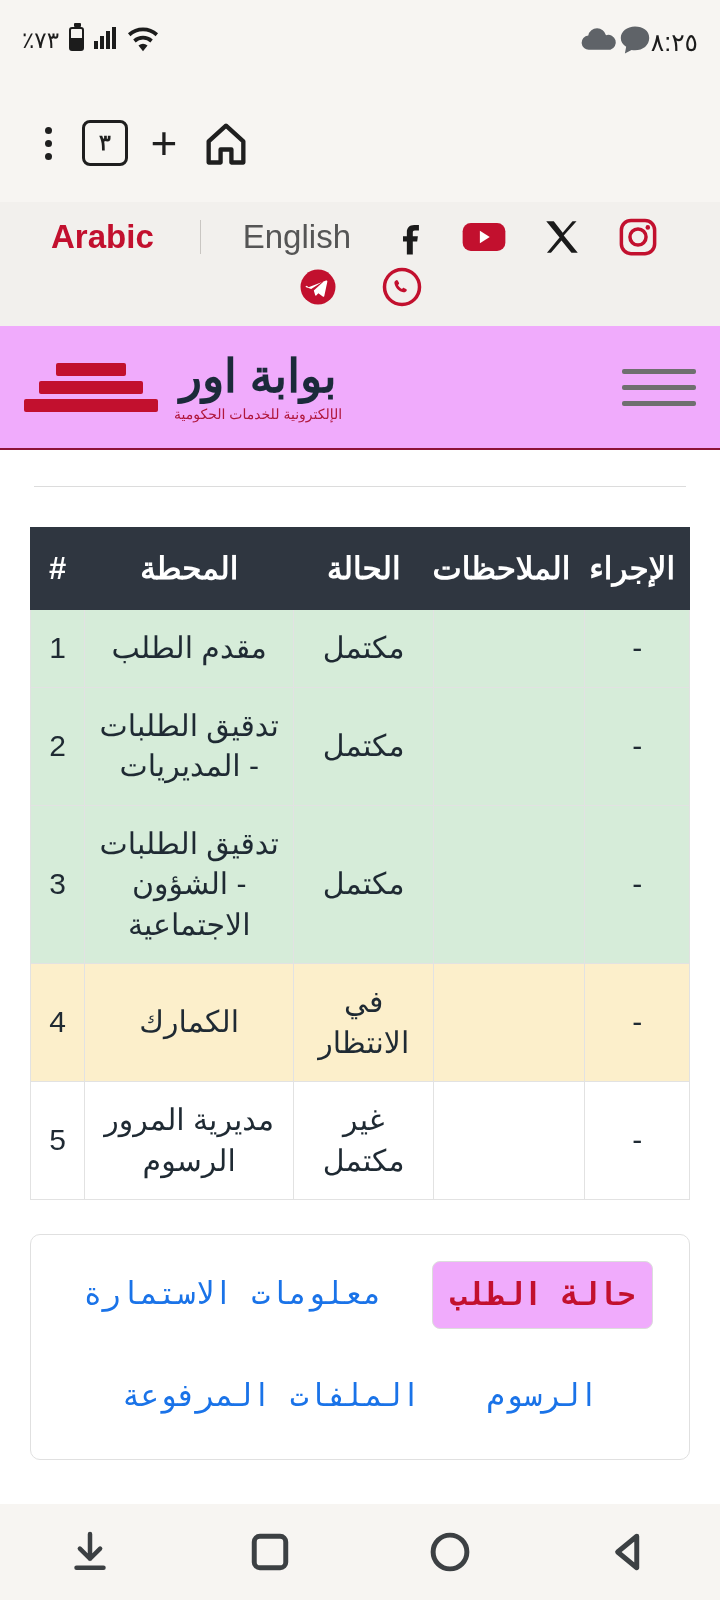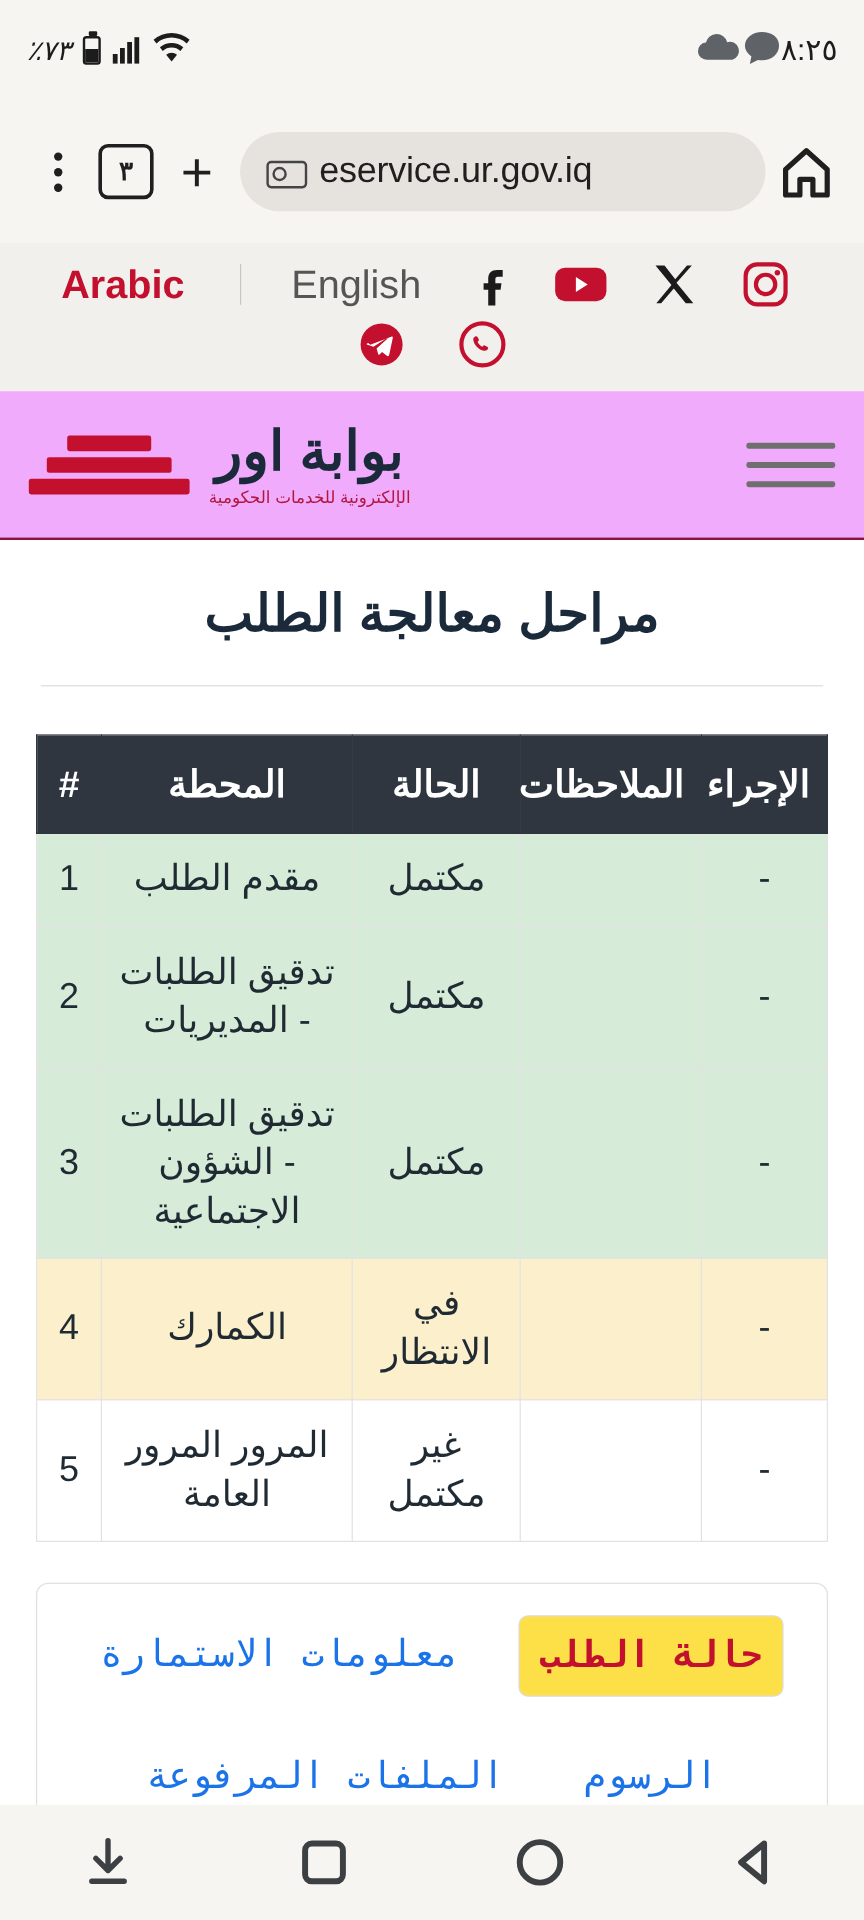--- a/index.html
+++ b/index.html
@@ -13,21 +13,21 @@
   
   .statusbar {
     height: 84px;
     background: #f7f5f2;
     display: flex;
     align-items: center;
     justify-content: space-between;
     padding: 0 22px;
     direction: ltr;
   }
-  .sb-left { display: flex; align-items: center; gap: 10px; font-style: italic; }
+  .sb-left { display: flex; align-items: flex-start; gap: 10px; }
   .sb-right { display: flex; align-items: center; }
   .sb-text { font-size: 23px; color: #1c1c1c; letter-spacing: .5px; }
   .sb-clock { font-size: 25px; color: #1c1c1c; }
   .ic { display: inline-block; }
   .battery {
     width: 15px; height: 24px; border: 2.5px solid #1c1c1c; border-radius: 3px;
     position: relative; background: linear-gradient(to top,#1c1c1c 55%, transparent 55%);
   }
   .battery:after {
     content:""; position:absolute; top:-6px; left:3px; width:7px; height:4px;
@@ -143,21 +143,21 @@
   .tabs-card {
     margin: 34px 0 0; border:1px solid #e0e0e0; border-radius:10px;
     padding: 26px 22px 30px; direction:rtl;
   }
   .tabs-row { display:flex; justify-content:center; gap:34px; flex-wrap:wrap; }
   .tab-item {
     font-size:31px; color:#1a73e8; padding:14px 16px;font-family:Liberation Mono, monospace;
   }
   .tab-item.active {
     color:#c2102e; font-weight:bold; border:1px solid #dcdcdc;
-    border-radius:8px; background:#fde047;
+    border-radius:8px; background:#f0abfc;
   }
 
   
   .navbar {
     position:absolute; bottom:0; left:0; width:720px; height:96px;
     background:#f7f5f2; display:flex; align-items:center; justify-content:space-around;
     direction:ltr;
   }
   .nav-ic { width:54px; height:54px; }
 </style>
@@ -200,24 +200,20 @@
 <div class="chrome">
   <div class="kebab">
     <span></span>
       <span></span>
       <span></span>
   </div>
   <div class="tabcount">
     <span>٣</span>
   </div>
   <div class="plus">+</div>
-  <div class="omnibox">
-    <span class="omni-icon"></span>
-    <span class="omni-url">eservice.ur.gov.iq</span>
-  </div>
   <span class="home-ic">
     <svg width="52" height="52" viewBox="0 0 24 24">
         <path d="M4 11.2L12 4l8 7.2V21h-5.5v-6h-5v6H4z" fill="none" stroke="#1f1f1f" stroke-width="2" stroke-linejoin="round"></path>
       </svg>
   </span>
 </div>
 
 <div class="socialbar">
   <div class="social-row r1">
     <span class="sicon">
@@ -276,21 +272,20 @@
     </div>
     <div class="logo-stack">
       <i></i>
         <i></i>
         <i></i>
     </div>
   </div>
 </div>
 
 <div class="content">
-  <div class="page-title">مراحل معالجة الطلب</div>
   <div class="hr"></div>
 
   <table class="stages">
     <thead>
       <tr>
         <th class="c-action">الإجراء</th>
         <th class="c-notes">الملاحظات</th>
         <th class="c-state">الحالة</th>
         <th class="c-station">المحطة</th>
         <th class="c-num">#</th>
@@ -322,21 +317,21 @@
           <td class="c-action">-</td>
           <td class="c-notes"></td>
           <td class="c-state">في الانتظار</td>
           <td class="c-station">الكمارك</td>
           <td class="c-num">4</td>
         </tr>
         <tr class="notdone">
           <td class="c-action">-</td>
           <td class="c-notes"></td>
           <td class="c-state">غير مكتمل</td>
-          <td class="c-station">المرور المرور العامة</td>
+          <td class="c-station">مديرية المرور الرسوم</td>
           <td class="c-num">5</td>
         </tr>
       </tbody>
   </table>
 
   <div class="tabs-card">
     <div class="tabs-row" id="tabs-row">
         <div class="tab-item active">حالة الطلب</div>
         <div class="tab-item">معلومات الاستمارة</div>
         <div class="tab-item">الرسوم</div>

